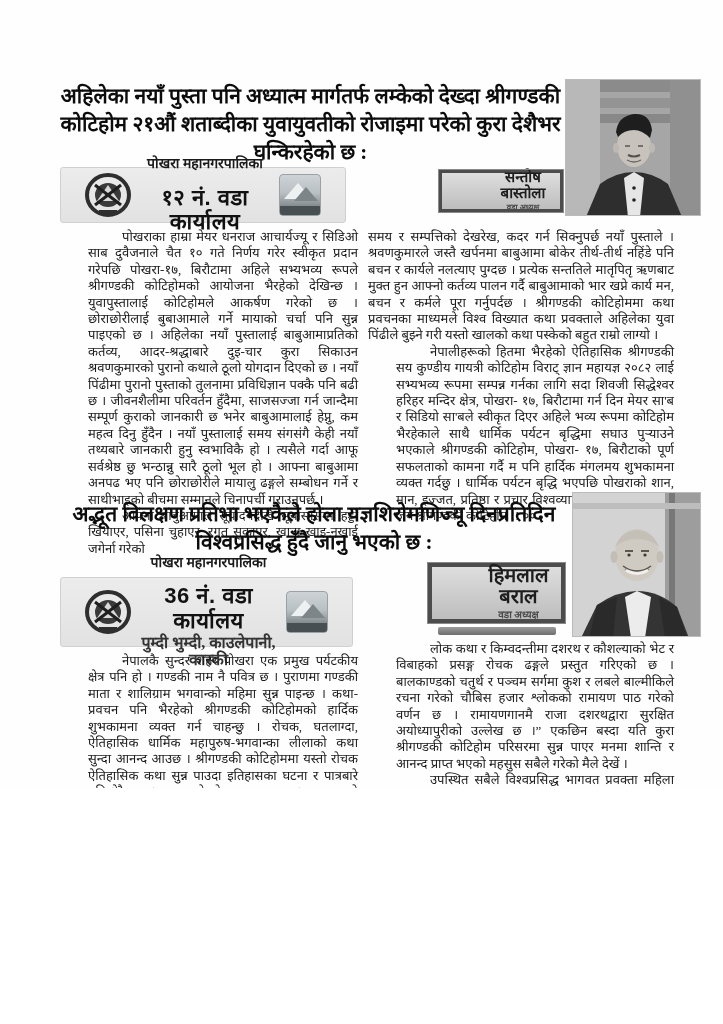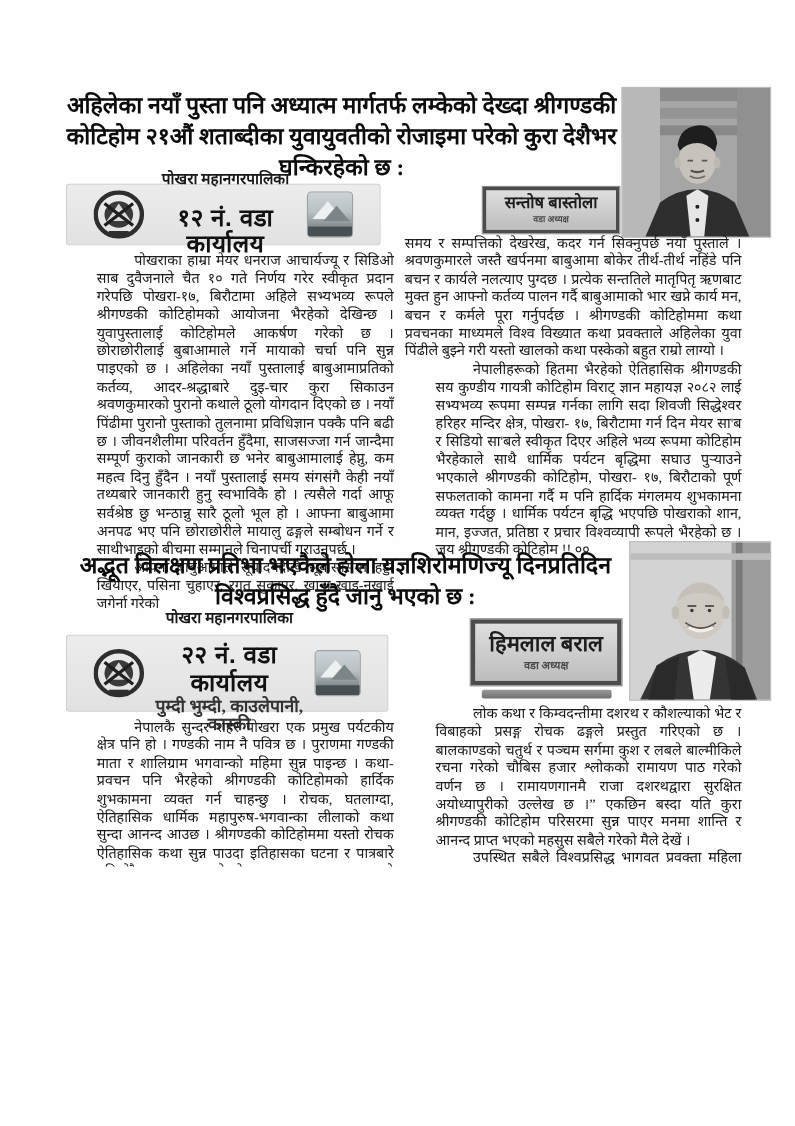--- a/index.html
+++ b/index.html
@@ -44,39 +44,39 @@
   .photo { position:absolute; overflow:hidden; border:1px solid #bbb; background:#cfcfcf; }
   .photo1 { left:565px; top:79px; width:136px; height:137px; }
   .photo2 { left:572px; top:492px; width:129px; height:145px; }
   .photo svg { display:block; }
 
   
   .nameplate {
     position:absolute; text-align:center;
     border:3px solid #4c4c4c; outline:1px solid #8a8a8a;
     background:linear-gradient(#dedede,#bdbdbd);
-    display:flex; flex-direction:column; align-items:center; justify-content:center;
+    display:flex; flex-direction:column; align-items:center; justify-content:center;padding-left:44px;
   }
   .np1 { left:439px; top:170px; width:124px; height:42px; }
   .np2 { left:428px; top:563px; width:137px; height:60px; border-width:4px; }
   .np-name { font-weight:700; color:#1d1d1d; line-height:1.05; }
   .np1 .np-name { font-size:15px; }
   .np2 .np-name { font-size:20px; }
   .np-title { font-weight:700; color:#4a4a4a; }
   .np1 .np-title { font-size:8px; }
   .np2 .np-title { font-size:10px; }
   .np-base { position:absolute; left:438px; top:627px; width:118px; height:8px;
     background:linear-gradient(#9b9b9b,#6f6f6f); border-radius:2px; }
 
   
   .col { position:absolute; text-align:justify; font-size:13px; line-height:16.4px; color:#1b1b1b; }
   .col p.ind { text-indent:34px;margin-left:28px; }
   .col p { margin:0; }
   .a1L { left:60px;  top:229px; width:298px; }
-  .a1R { left:368px; top:213px; width:306px; }
+  .a1R { left:368px; top:229px; width:306px; }
   .a2L { left:60px;  top:653px; width:298px; }
   .a2R { left:368px; top:641px; width:306px; }
 
   .rule { position:absolute; left:60px; top:933px; width:614px; height:1px; background:#a8a8a8; }
 
   .footer {
     position:absolute; right:48px; top:938px; height:30px;
     display:flex; align-items:center; gap:9px;
   }
   .f-date { font-size:14px; font-weight:700; color:#a21caf; }
@@ -180,21 +180,21 @@
     <svg class="emblem" viewBox="0 0 46 44">
       <ellipse cx="23" cy="22" rx="21" ry="20" fill="none" stroke="#2e2e2e" stroke-width="4"></ellipse>
       <ellipse cx="23" cy="22" rx="13" ry="12" fill="#3a3a3a"></ellipse>
       <path d="M12 28 L23 12 L34 28 Z" fill="#d9d9d9"></path>
       <path d="M10 32 L36 12" stroke="#1f1f1f" stroke-width="3"></path>
       <path d="M10 12 L36 32" stroke="#1f1f1f" stroke-width="3"></path>
       <rect x="14" y="37" width="18" height="4" fill="#2e2e2e"></rect>
     </svg>
     <div class="lh-center">
       <div class="lh-org">पोखरा महानगरपालिका</div>
-      <div class="lh-office">२२ नं. वडा कार्यालय</div>
+      <div class="lh-office">36 नं. वडा कार्यालय</div>
       <div class="lh-addr">पुम्दी भुम्दी, काउलेपानी, कास्की</div>
     </div>
     <div class="mlogo">
         <div class="band"></div>
       </div>
   </div>
 
   <div class="col a2L">
     <p class="ind">नेपालकै सुन्दर शहर पोखरा एक प्रमुख पर्यटकीय क्षेत्र पनि हो । गण्डकी नाम नै पवित्र छ । पुराणमा गण्डकी माता र शालिग्राम भगवान्को महिमा सुन्न पाइन्छ । कथा-प्रवचन पनि भैरहेको श्रीगण्डकी कोटिहोमको हार्दिक शुभकामना व्यक्त गर्न चाहन्छु । रोचक, घतलाग्दा, ऐतिहासिक धार्मिक महापुरुष-भगवान्का लीलाको कथा सुन्दा आनन्द आउछ । श्रीगण्डकी कोटिहोममा यस्तो रोचक ऐतिहासिक कथा सुन्न पाउदा इतिहासका घटना र पात्रबारे पनि धेरै कुरा थाहा पाइदो रहेछ । पुराणका कथा सुन्दा बडो आनन्दपूर्वक ध्यान दिएर एकाग्र चित्तले सुनिदो रहेछ । “राजा दशरथ इन्दुमती राजा आजको छोरा हुन् । श्रीरामको बाबुको रूपमा यिनी प्रसिद्ध छन् । रामायण, महाभारत र पुराणहरूमा एक प्रसिद्ध सूर्यवंशी (रघुवंशी) राजाको रूपमा दशरथको उल्लेख छ । यिनको पहिलो विबाह कौशल देशकी राजकुमारी कौशल्यासंग भएको थियो । प्रचलित लोक कथा अनुसार दशरथ र कौशल्याको सन्तानद्वारा आफ्नो बध हुने भविष्यवाणी सुनेपछि रामण सारै विचलित भए । नारदद्वारा यस्तो अशुभ समाचार सुन्ने बित्तिकै राबणले कौशल्यालाई अपहरण गरेर ठूलो सन्दुकमा राखेर समुन्द्रमा फाल्न लगाए ।</p>
   </div>

